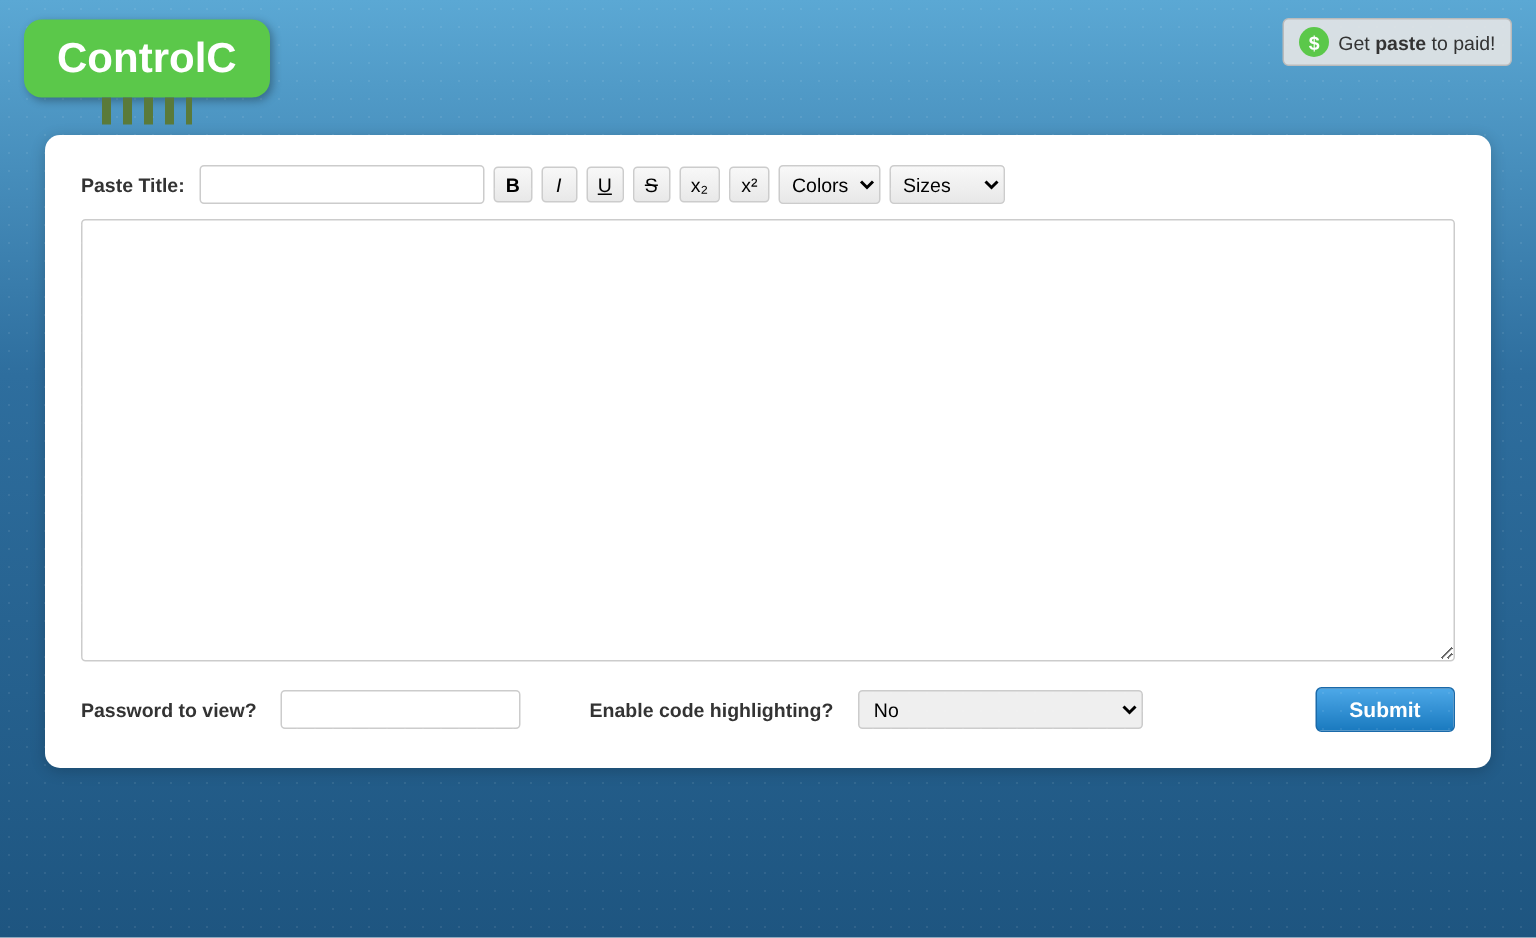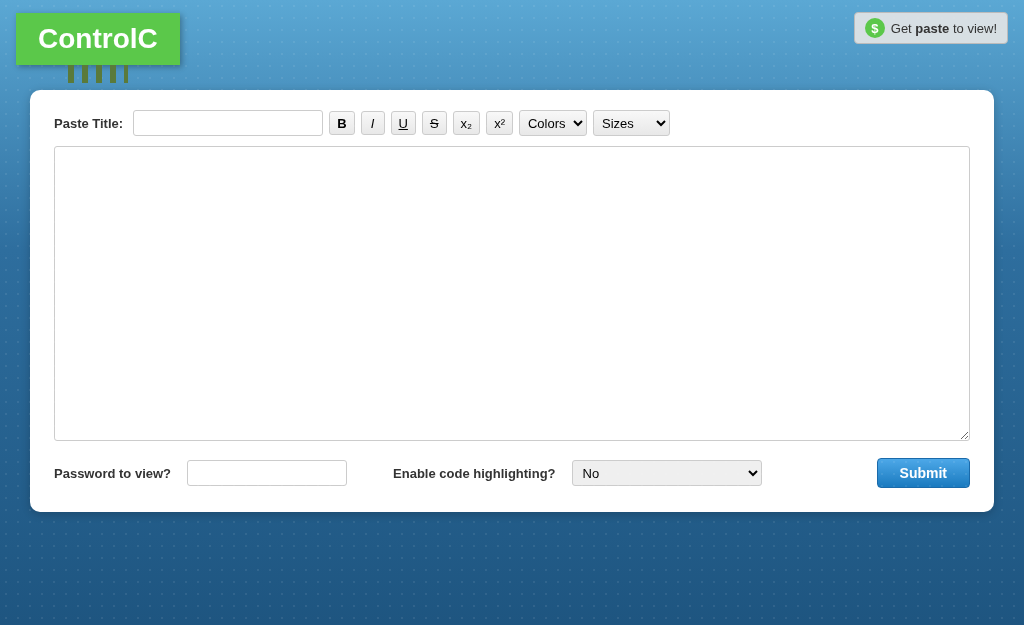--- a/index.html
+++ b/index.html
@@ -39,21 +39,21 @@
       position: relative;
       margin-top: 5px;
     }
 
     #logo-sign {
       background: #5bc84a;
       color: white;
       font-size: 28px;
       font-weight: bold;
       padding: 10px 22px;
-      border-radius: 0;
+      border-radius: 12px;
       display: inline-block;
       box-shadow: 2px 2px 6px rgba(0,0,0,0.3);
       position: relative;
     }
 
     
     #logo-sign::after {
       content: '';
       position: absolute;
       bottom: -18px;
@@ -243,21 +243,21 @@
     <div id="logo-sign">
       <span>ControlC</span>
     </div>
   </div>
 
   <div id="get-paid-banner">
     <div id="dollar-icon">
       <span>$</span>
     </div>
     <span id="get-paid-text">
-      <span>Get </span><strong>paste</strong><span> to view!</span>
+      <span>Get </span><strong>paste</strong><span> to paid!</span>
     </span>
   </div>
 </div>
 
 <div id="main-card">
 
   
   <div id="toolbar-row">
     <label id="paste-title-label">Paste Title:</label>
     <input id="paste-title-input" type="text" value="" style="">

